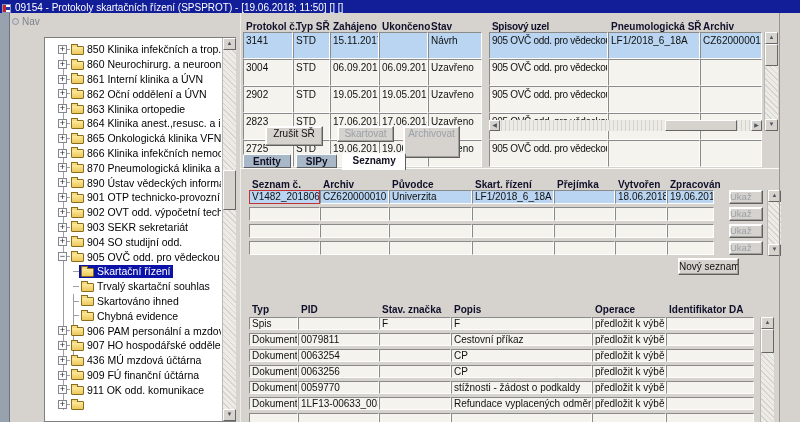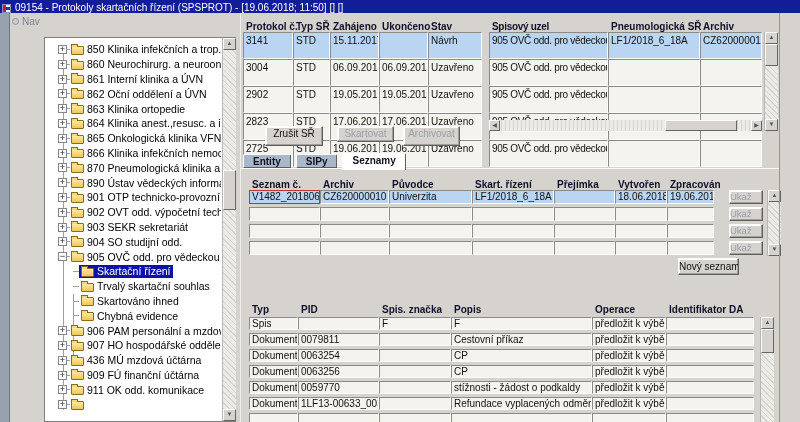--- a/index.html
+++ b/index.html
@@ -81,21 +81,21 @@
   .c5{width:119px;letter-spacing:-0.3px}.c6{width:92px}.c7{width:62px}
   #ptable-vsb{left:764px;top:32px;width:13px;height:99px}
 
   
   .btn{position:absolute;background:#d6d3ce;border:1px solid;border-color:#fdfdfd #5e5e5e #5e5e5e #fdfdfd;
        box-shadow:inset -1px -1px 0 #a2a09b,inset 1px 1px 0 #fff;font-size:10px;color:#101010;
        text-align:center;box-sizing:border-box;white-space:nowrap;overflow:hidden}
   .btn.dis{color:#9aa1a8}
   #btn-zrusit{left:265px;top:126px;width:58px;height:20px;line-height:14px}
   #btn-skartovat{left:337px;top:126px;width:57px;height:16px;line-height:14px}
-  #btn-archivovat{left:403px;top:126px;width:57px;height:20px;line-height:14px}
+  #btn-archivovat{left:403px;top:126px;width:57px;height:32px;line-height:14px}
 
   
   .tabs{position:absolute;left:243px;top:153px;display:flex;gap:5px;align-items:center;height:16px;z-index:2}
   .tab{background:#a9b8c8;border:1px solid;border-color:#fdfdfd #5e5e5e #5e5e5e #fdfdfd;
        border-radius:2px 2px 0 0;font-size:10px;font-weight:bold;color:#101020;
        padding:0 9px;height:14px;line-height:13px;box-sizing:border-box}
   .tab.sel{background:#fff;height:17px;line-height:14px;border-bottom:none;position:relative;z-index:3}
   .panelline{position:absolute;left:240px;top:168px;width:539px;height:1px;background:#fbfbf8;z-index:1}
   .leftline{position:absolute;left:240px;top:13px;width:1px;height:409px;background:#efeeea}
   .rightline{position:absolute;left:779px;top:13px;width:1px;height:409px;background:#98988f}
@@ -481,21 +481,21 @@
 <div class="vsb" id="sezn-vsb">
   <div class="sbbtn"><span>▲</span></div>
   <div class="sbtrack"></div>
   <div class="sbbtn bm"><span>▼</span></div>
 </div>
 <div class="btn" id="btn-novy">Nový seznam</div>
 
 <div class="hrow bhead">
   <span class="h b0">Typ</span>
   <span class="h b1">PID</span>
-  <span class="h b2">Spis. značka</span>
+  <span class="h b2">Stav. značka</span>
   <span class="h b3">Popis</span>
   <span class="h b4">Operace</span>
   <span class="h b5">Identifikator DA</span>
 </div>
 <div class="brows">
   <div class="brow">
       <span class="cell b0">Spis</span>
       <span class="cell b1"></span>
       <span class="cell b2">F</span>
       <span class="cell b3">F</span>

